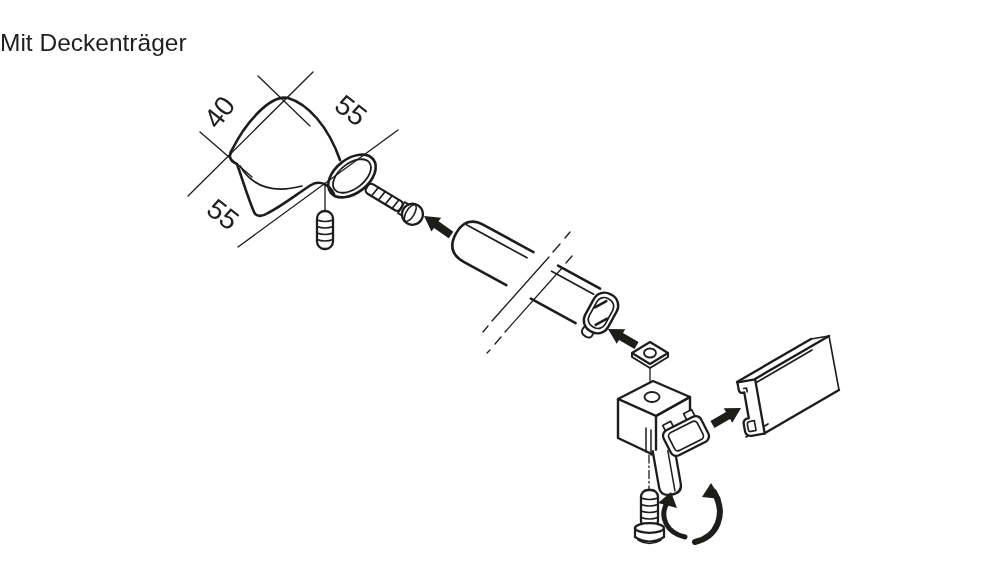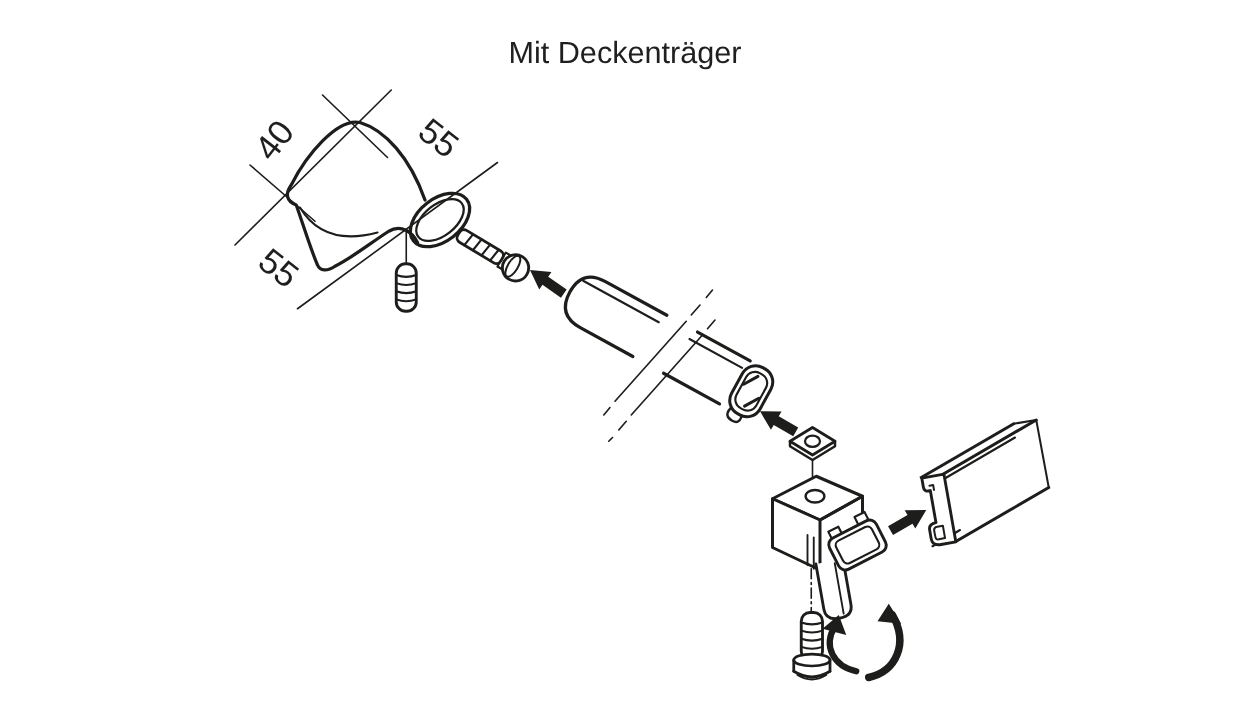--- a/index.html
+++ b/index.html
@@ -9,21 +9,20 @@
   }
   html,body{margin:0;padding:0;}
   body{
     width:1000px;height:562px;
     background:var(--background);
     font-family:"Liberation Sans","DejaVu Sans",sans-serif;
     overflow:hidden;position:relative;
   }
   .title{
     position:absolute;top:30px;left:0;right:0;
-    text-align:center;
     font-size:24.5px;line-height:1.1;
     color:var(--text);
   }
   svg{position:absolute;top:0;left:0;}
   svg *{vector-effect:none;}
   .dim-label{
     font-family:"Liberation Sans","DejaVu Sans",sans-serif;
     font-size:28px;fill:var(--text);
   }
 </style>

